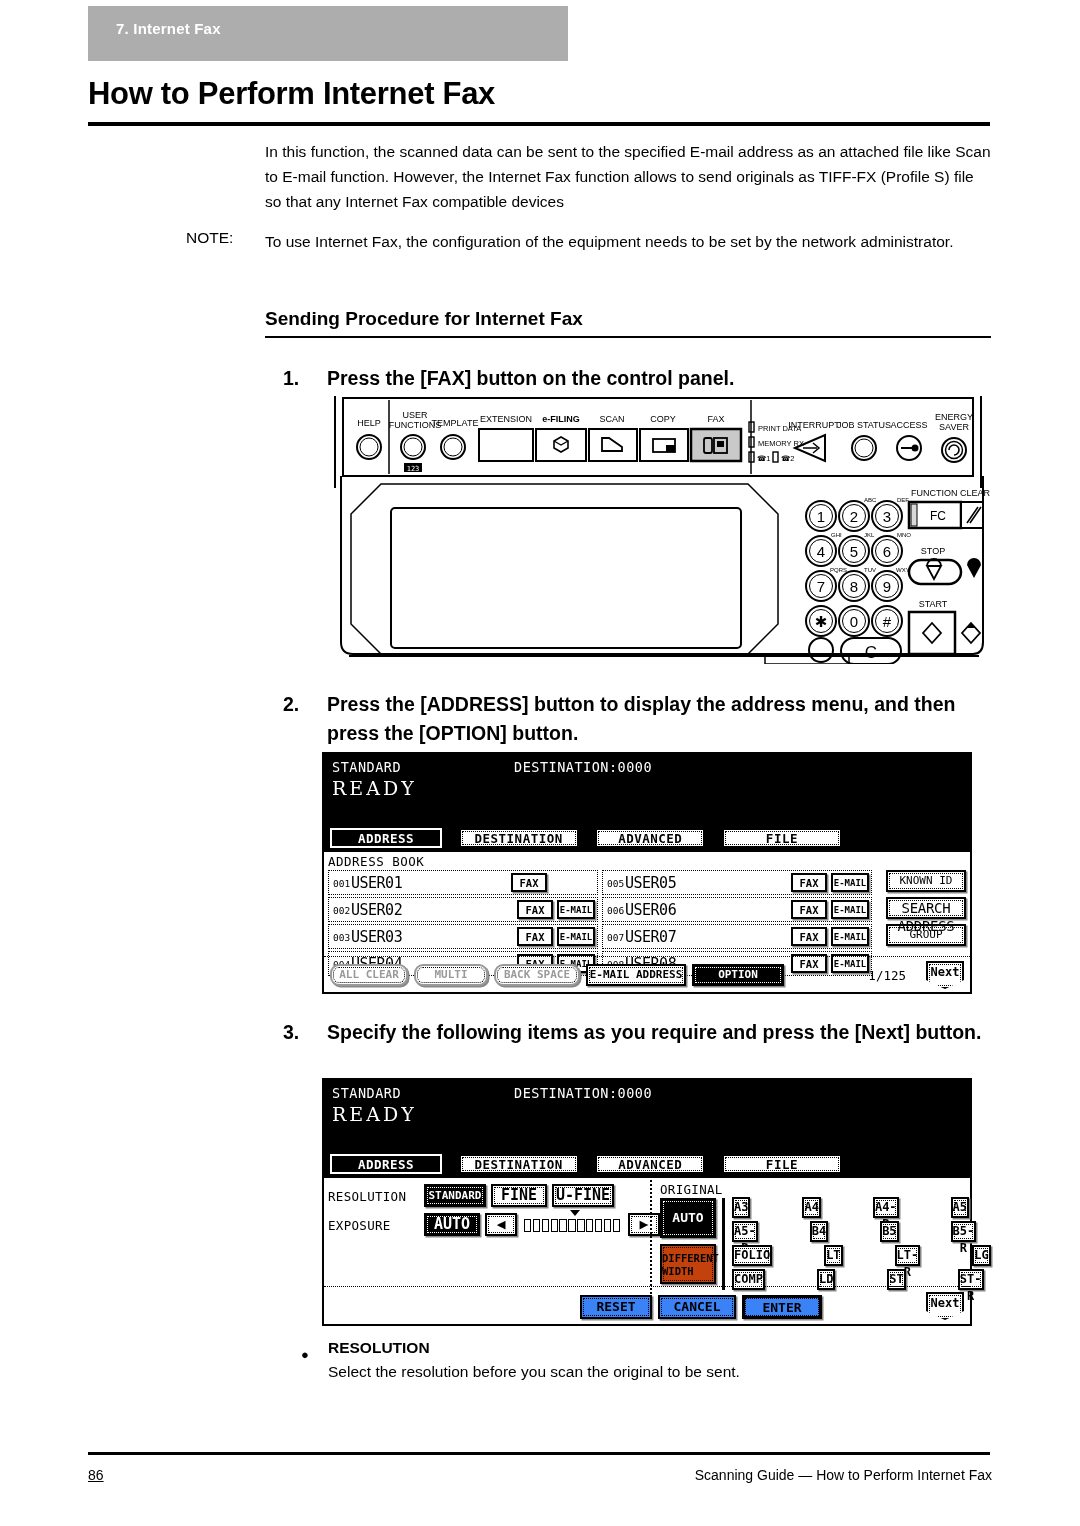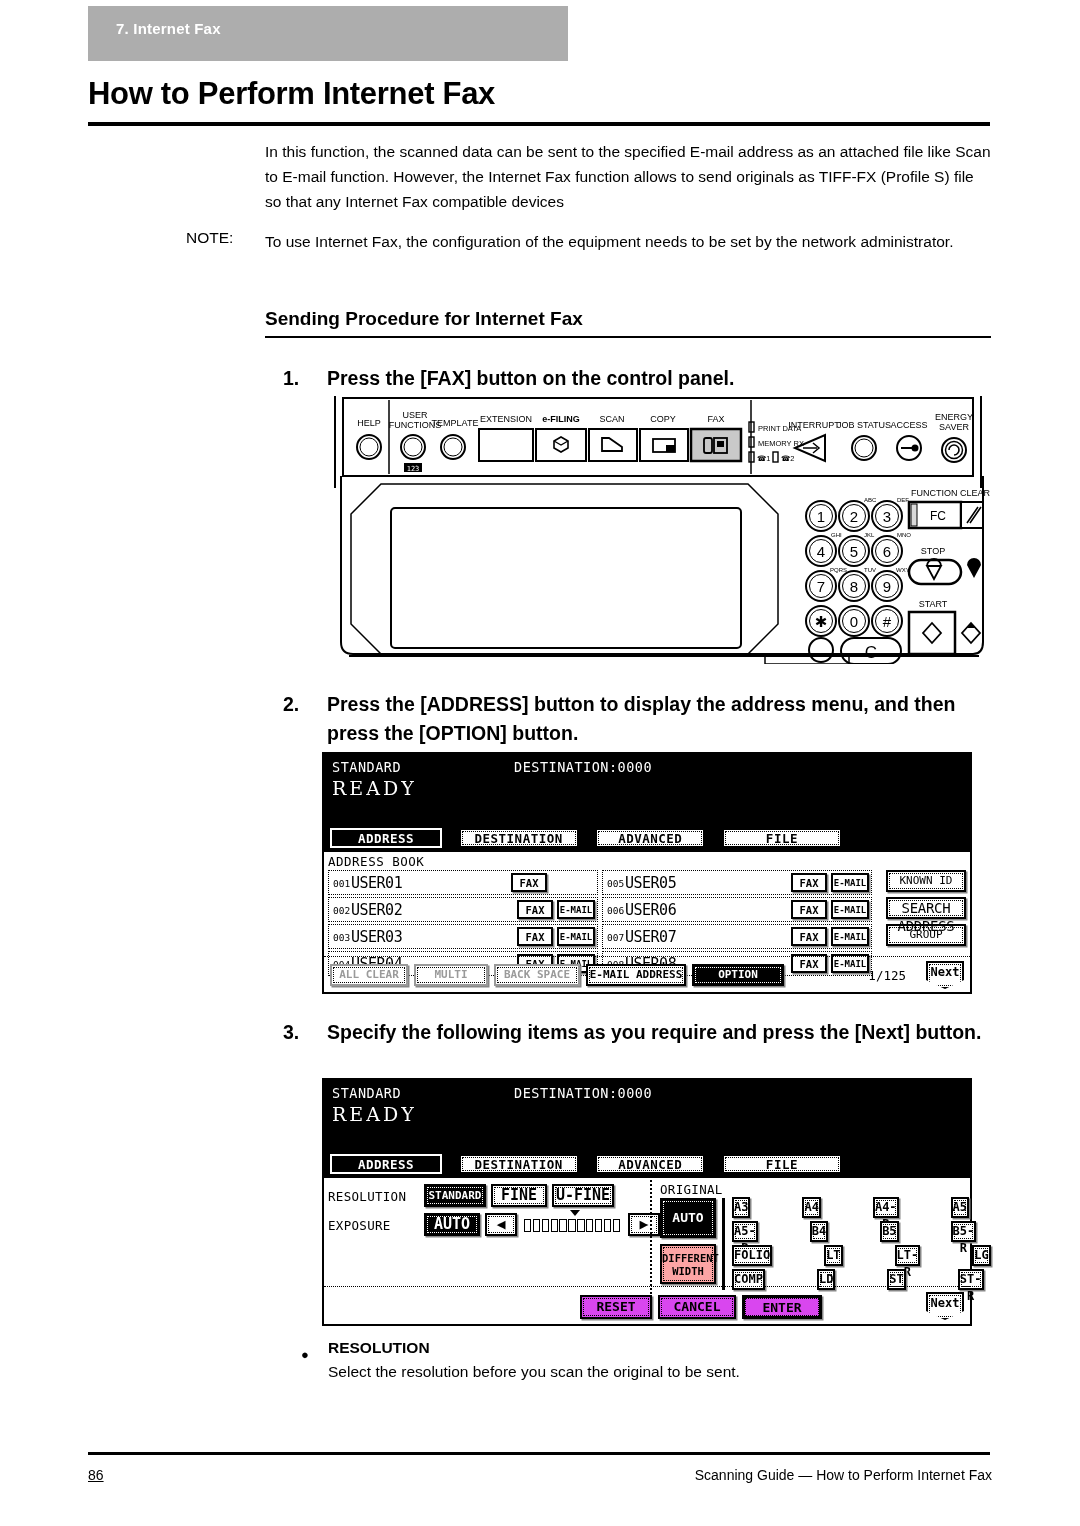--- a/index.html
+++ b/index.html
@@ -132,21 +132,21 @@
 
   .ab-footer{
     position:absolute; left:0; bottom:0; width:100%; height:36px;
     border-top:1px dotted #000;
   }
   .foot-btn{
     position:absolute; top:7px; height:22px; line-height:18px; text-align:center;
     font-size:11px; font-weight:bold; border:2px solid #000; background:#fff;
     box-shadow:1.5px 1.5px 0 #888; outline:1px dotted #000; outline-offset:-4px;
   }
-  .foot-btn.dim{ color:#9a9a9a; border-color:#9a9a9a; }
+  .foot-btn.dim{ color:#9a9a9a; border-color:#9a9a9a;border-radius:9px; }
   .foot-btn.inv{ background:#000; color:#fff; border:2px solid #000; outline-color:#fff;}
   .page-count{ position:absolute; right:64px; top:11px; font-size:12.5px; }
   .next-btn{
     position:absolute; right:6px; top:4px; width:38px; height:28px;
     background:#fff; border:2px solid #000; font-size:12px; font-weight:bold;
     text-align:center; line-height:18px;
     clip-path:polygon(0 0,100% 0,100% 68%,50% 100%,0 68%);
     outline:1px dotted #000; outline-offset:-4px;
   }
 
@@ -173,42 +173,42 @@
   .set-right{ position:absolute; left:336px; top:4px; width:300px; }
   .orig-lbl{ font-size:12.5px; letter-spacing:.3px; }
   .auto-box{
     position:absolute; left:0; top:16px; width:56px; height:40px;
     background:#000; color:#fff; border:2px solid #000;
     font-size:13px; font-weight:bold; text-align:center; line-height:36px;
     box-shadow:1.5px 1.5px 0 #888; outline:1px dotted #fff; outline-offset:-4px;
   }
   .diffw-box{
     position:absolute; left:0; top:62px; width:56px; height:40px;
-    background:#fca5a5; color:#000; border:2px solid #000;
-    font-size:10.5px; font-weight:bold; text-align:center;
+    background:#c2410c; color:#000; border:2px solid #000;
+    font-size:10.5px; font-weight:bold; text-align:left;
     padding-top:6px; line-height:13px;
     box-shadow:1.5px 1.5px 0 #888; outline:1px dotted #000; outline-offset:-4px;
   }
   .sep-bar{ position:absolute; left:62px; top:16px; width:3px; height:92px; background:#000;}
   .size-grid{ position:absolute; left:72px; top:15px; width:228px; }
   .size-grid .r{ display:flex;gap:48px; }
   .size-btn{
     width:53px; height:21px; margin:0 4px 3px 0;
     border:2px solid #000; background:#fff; text-align:center;
     font-size:12px; line-height:17px; font-weight:bold;
     box-shadow:1.5px 1.5px 0 #888; outline:1px dotted #000; outline-offset:-4px;
   }
 
   .set-footer{
     position:absolute; left:0; bottom:0; width:100%; height:38px;
     border-top:1px dotted #000;
   }
   .fbtn{
     position:absolute; top:8px; height:24px; line-height:20px; text-align:center;
-    font-size:13px; font-weight:bold; border:2px solid #000; background:#d946ef;
+    font-size:13px; font-weight:bold; border:2px solid #000; background:#3b82f6;
     box-shadow:1.5px 1.5px 0 #888; outline:1px dotted #000; outline-offset:-4px;
   }
   .fbtn.bold{ border:3px solid #000; }
 
   
   .bullet-dot{ position:absolute; left:301px; top:1347px; font-size:13px;}
   .bullet-ttl{ position:absolute; left:328px; top:1339px; font-size:15.5px; font-weight:bold;}
   .bullet-txt{ position:absolute; left:328px; top:1363px; font-size:15.5px;}
 
   

